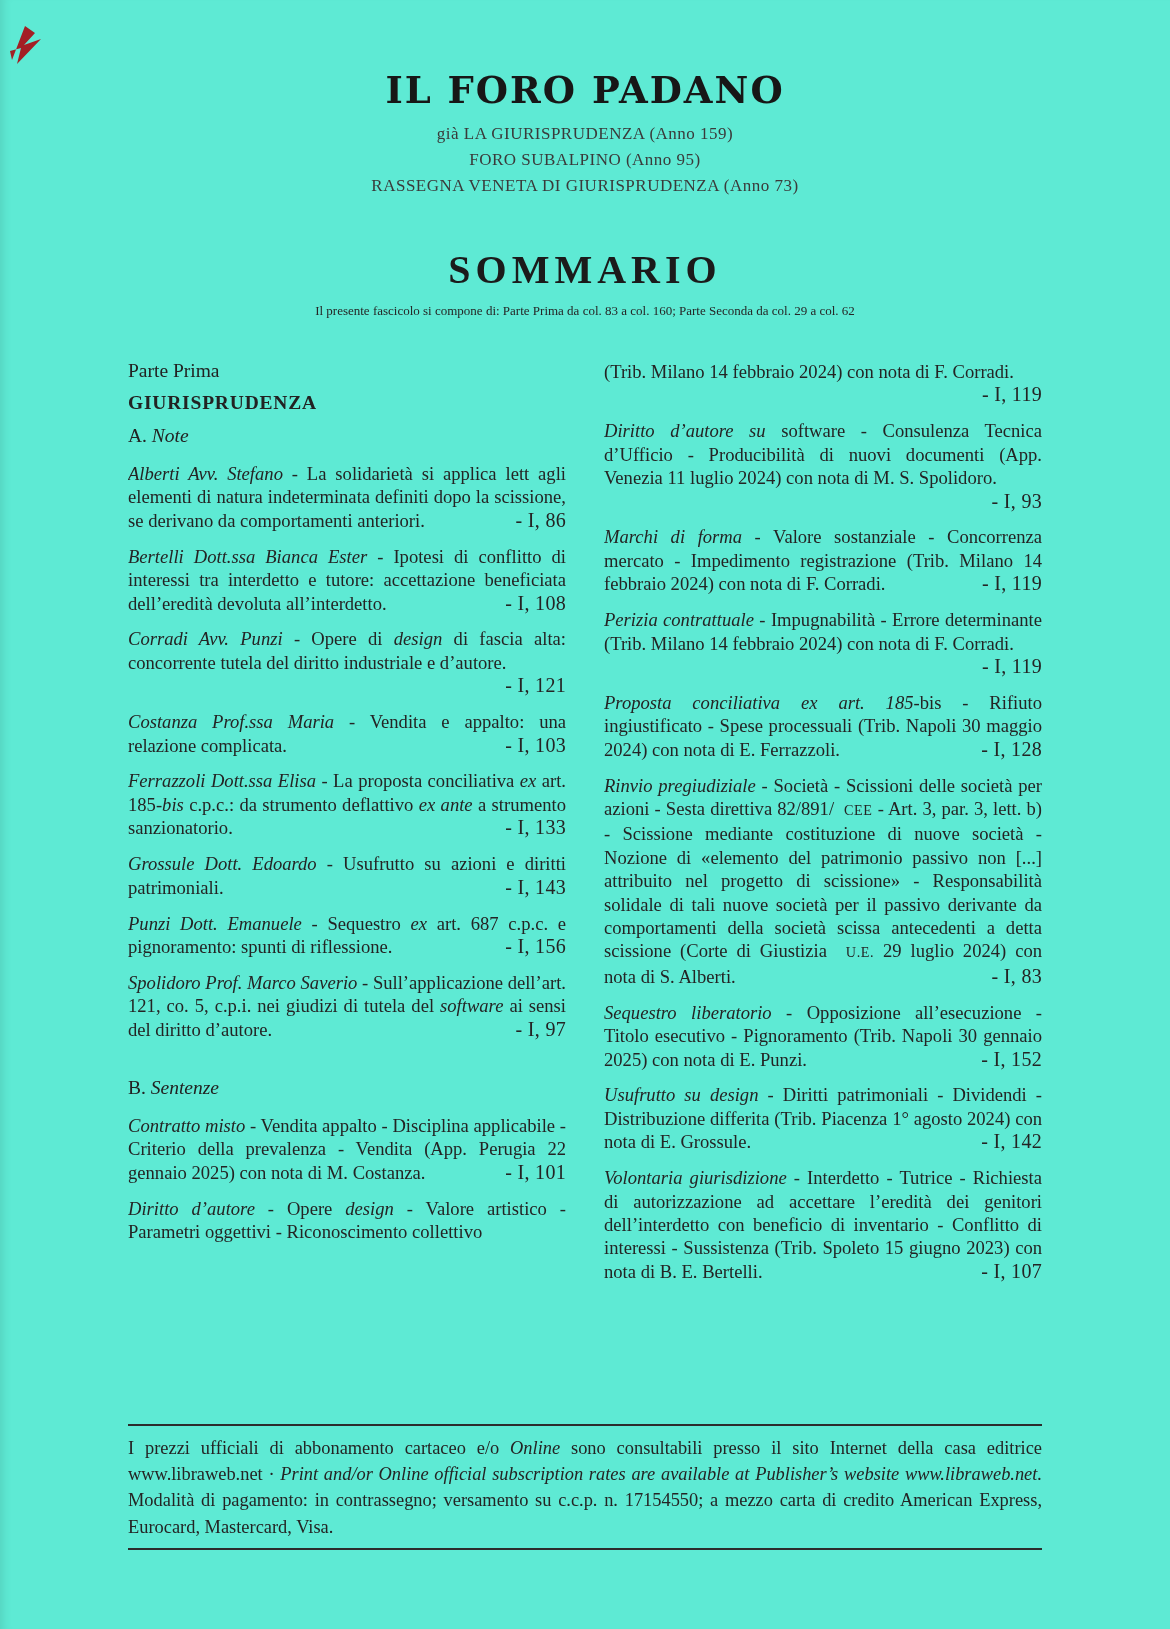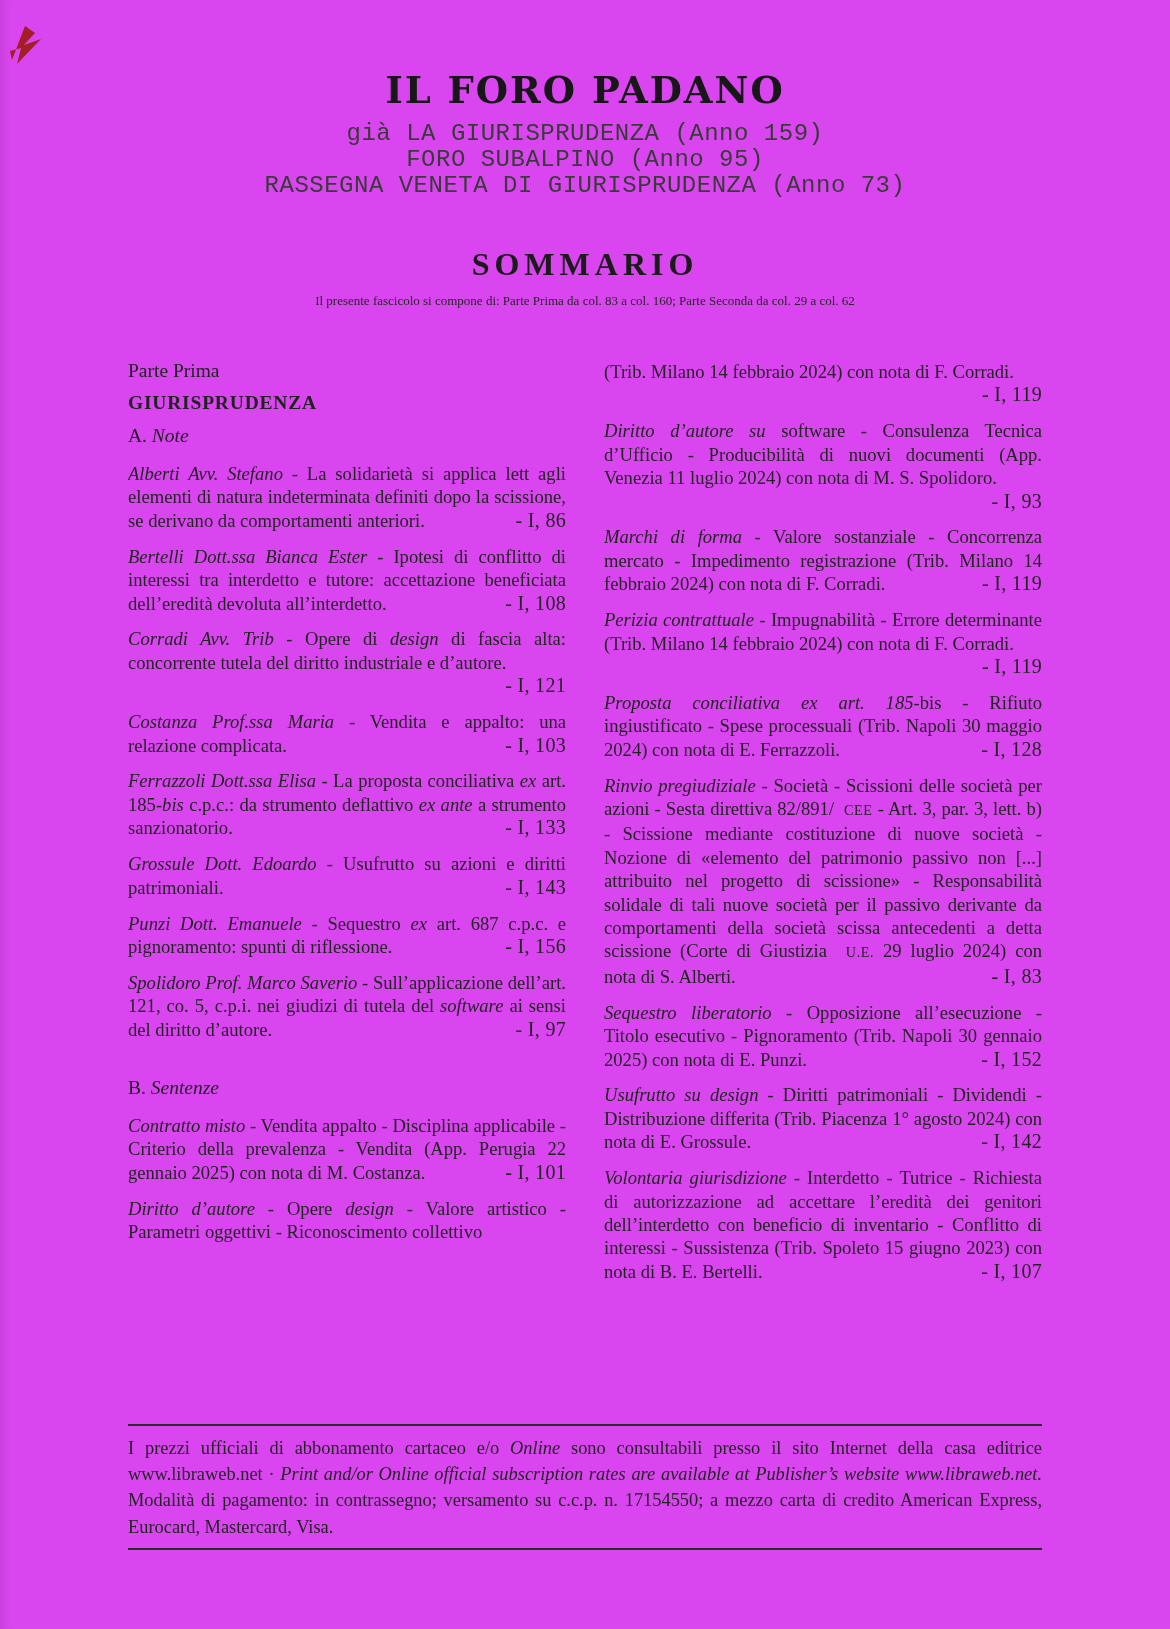--- a/index.html
+++ b/index.html
@@ -1,49 +1,49 @@
 <!DOCTYPE html>
 <html lang="it"><head>
 <meta charset="utf-8">
 <style>
   html,body{margin:0;padding:0;background:#ffffff;}
   .page{
     position:relative;
     width:1170px;height:1629px;
-    background:#d946ef;
+    background:#5eead4;
     font-family:"Liberation Serif", serif;
     color:#232323;
     box-shadow:inset 10px 0 10px -7px rgba(0,0,0,0.10);
     overflow:hidden;
   }
   
   .corner-mark{position:absolute;left:8px;top:24px;width:36px;height:42px;}
   
   .masthead{position:absolute;top:68px;left:0;width:100%;text-align:center;}
   .journal-title{
     margin:0;
     font-family:"DejaVu Serif", serif;
     font-weight:bold;
     font-size:37px;
     letter-spacing:2px;
     color:#171717;
   }
   .journal-subtitles{margin-top:9px;}
   .journal-subtitle{
-    font-family:Liberation Mono, monospace;
-    font-size:24px;
+    font-family:Liberation Serif, serif;
+    font-size:17px;
     letter-spacing:0.5px;
     line-height:26px;
     color:#3a3a3a;
   }
   
   .sommario-head{position:absolute;top:246px;left:0;width:100%;text-align:center;}
   .sommario-title{
     margin:0;
-    font-size:32px;
+    font-size:40px;
     font-weight:bold;
     letter-spacing:5px;
     color:#1b1b1b;
   }
   .sommario-note{
     margin:10px 0 0;
     font-size:13px;
     color:#262626;
   }
   
@@ -111,21 +111,21 @@
 
   <main class="columns">
 
     <div class="col">
       <div class="col-head part">Parte Prima</div>
       <div class="col-head section">GIURISPRUDENZA</div>
       <div class="col-head sub"><span>A. </span><span class="it">Note</span></div>
       <div>
           <p class="entry"><span class="it">Alberti Avv. Stefano</span><span> - La solidarietà si applica lett agli elementi di natura indeterminata definiti dopo la scissione, se derivano da comportamenti anteriori.</span><span class="ref">- I, 86</span></p>
           <p class="entry"><span class="it">Bertelli Dott.ssa Bianca Ester</span><span> - Ipotesi di conflitto di interessi tra interdetto e tutore: accettazione beneficiata dell’eredità devoluta all’interdetto.</span><span class="ref">- I, 108</span></p>
-          <p class="entry"><span class="it">Corradi Avv. Trib</span><span> - Opere di </span><span class="it">design</span><span> di fascia alta: concorrente tutela del diritto industriale e d’autore.</span><span class="ref">- I, 121</span></p>
+          <p class="entry"><span class="it">Corradi Avv. Punzi</span><span> - Opere di </span><span class="it">design</span><span> di fascia alta: concorrente tutela del diritto industriale e d’autore.</span><span class="ref">- I, 121</span></p>
           <p class="entry"><span class="it">Costanza Prof.ssa Maria</span><span> - Vendita e appalto: una relazione complicata.</span><span class="ref">- I, 103</span></p>
           <p class="entry"><span class="it">Ferrazzoli Dott.ssa Elisa</span><span> - La proposta conciliativa </span><span class="it">ex</span><span> art. 185-</span><span class="it">bis</span><span> c.p.c.: da strumento deflattivo </span><span class="it">ex ante</span><span> a strumento sanzionatorio.</span><span class="ref">- I, 133</span></p>
           <p class="entry"><span class="it">Grossule Dott. Edoardo</span><span> - Usufrutto su azioni e diritti patrimoniali.</span><span class="ref">- I, 143</span></p>
           <p class="entry"><span class="it">Punzi Dott. Emanuele</span><span> - Sequestro </span><span class="it">ex</span><span> art. 687 c.p.c. e pignoramento: spunti di riflessione.</span><span class="ref">- I, 156</span></p>
           <p class="entry"><span class="it">Spolidoro Prof. Marco Saverio</span><span> - Sull’applicazione dell’art. 121, co. 5, c.p.i. nei giudizi di tutela del </span><span class="it">software</span><span> ai sensi del diritto d’autore.</span><span class="ref">- I, 97</span></p>
         </div>
       <div class="col-head sub sub-b"><span>B. </span><span class="it">Sentenze</span></div>
       <div>
           <p class="entry"><span class="it">Contratto misto</span><span> - Vendita appalto - Disciplina applicabile - Criterio della prevalenza - Vendita (App. Perugia 22 gennaio 2025) con nota di M. Costanza.</span><span class="ref">- I, 101</span></p>
           <p class="entry"><span class="it">Diritto d’autore</span><span> - Opere </span><span class="it">design</span><span> - Valore artistico - Parametri oggettivi - Riconoscimento collettivo</span></p>

